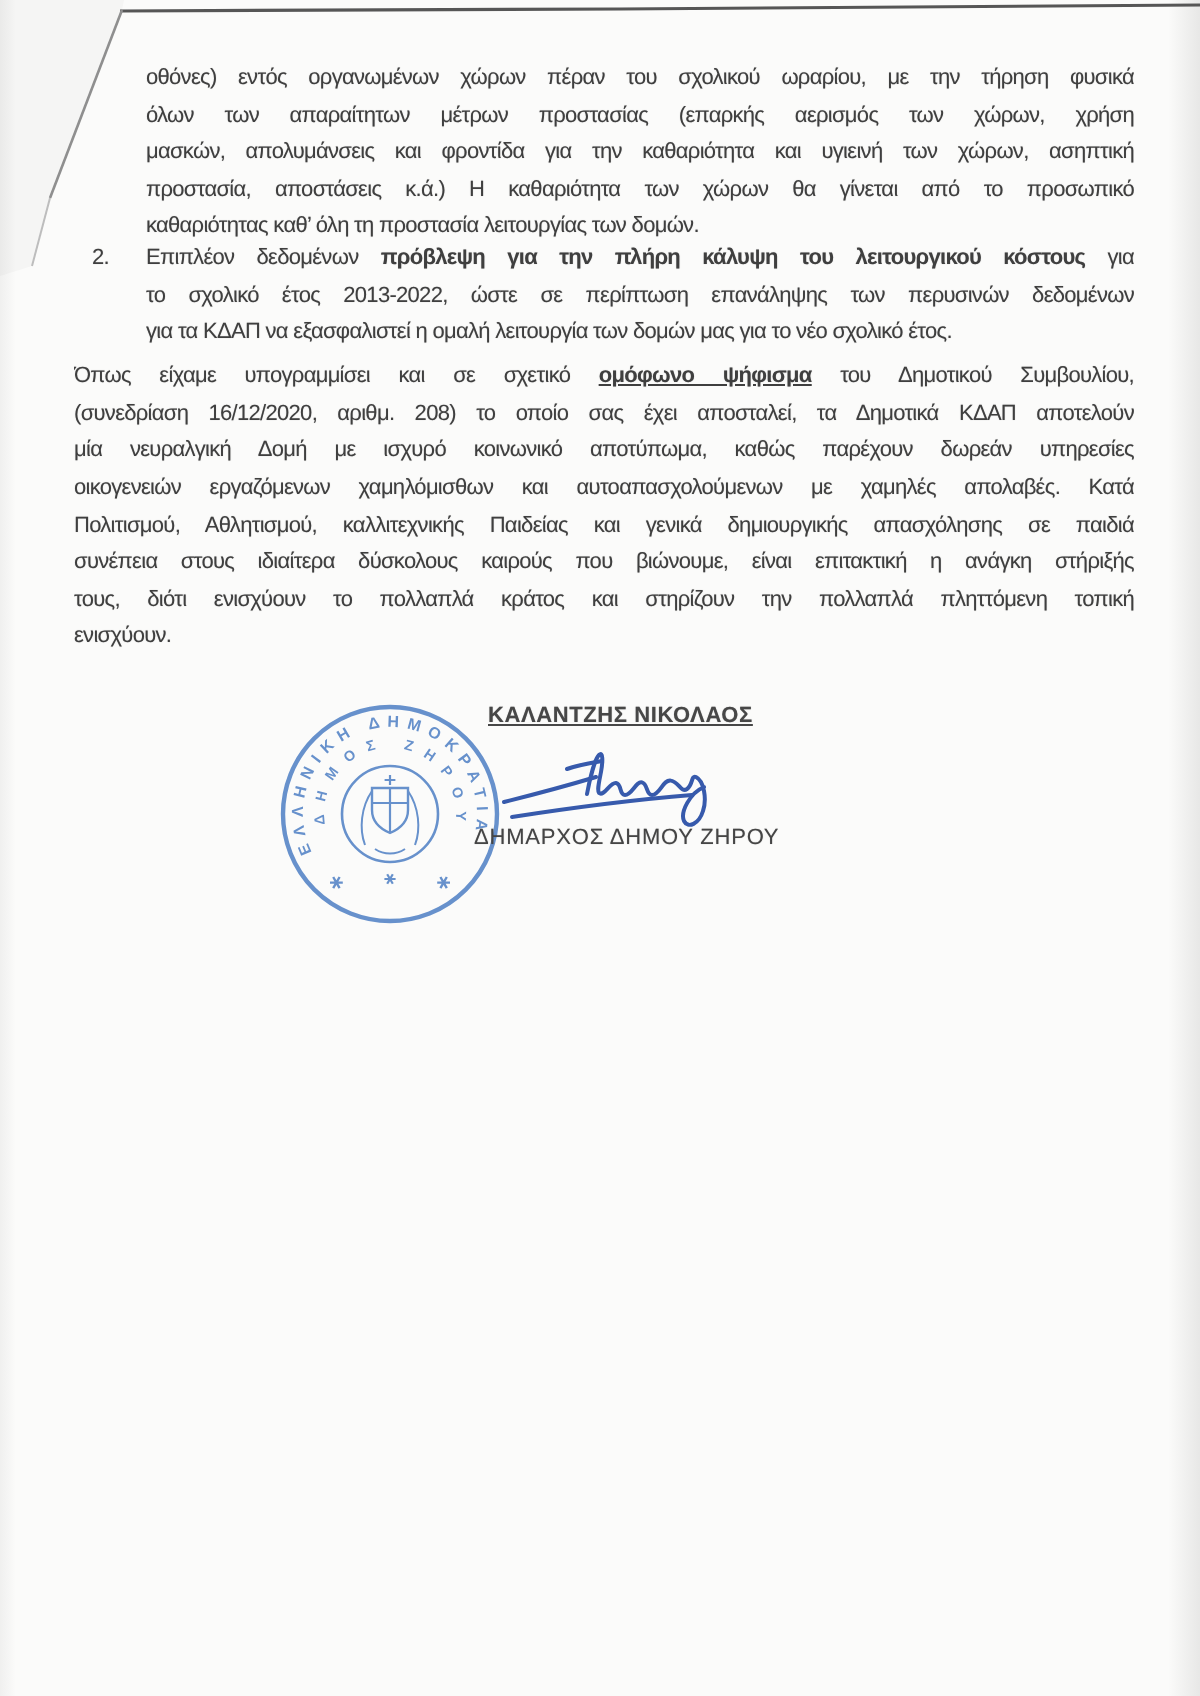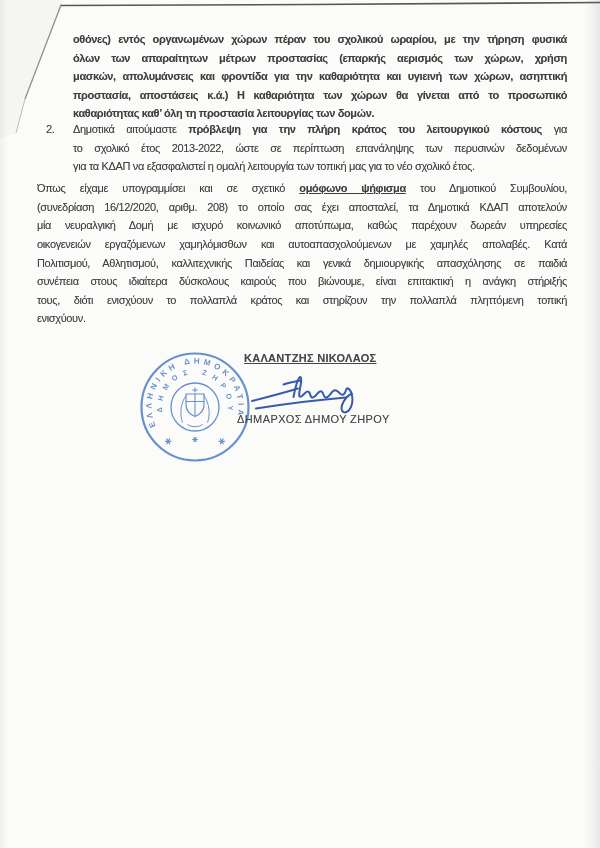--- a/index.html
+++ b/index.html
@@ -21,21 +21,21 @@
     background:linear-gradient(to right, rgba(60,60,60,0.06), rgba(60,60,60,0));
   }
   
   .content{
     position:absolute;left:37px;top:30px;width:530px;
     font-size:11px;line-height:18.6px;letter-spacing:-0.35px;
     color:var(--ink,#3f3f3f);
     text-shadow:0 0 0.5px rgba(63,63,63,0.35);
   }
   .block{position:relative;}
-  .block.list_continuation{padding-left:36px;font-weight:bold;}
+  .block.list_continuation{padding-left:36px;}
   .block.list_item{padding-left:36px;margin-top:-3px;}
   .block.paragraph{margin-top:3.5px;}
   .num{position:absolute;left:9px;top:0;line-height:18.6px;}
   .tline{
     text-align:justify;text-align-last:justify;
     height:18.6px;line-height:18.6px;overflow:hidden;
   }
   .tline.last{text-align-last:left;}
   .b{font-weight:bold;}
   .u{text-decoration:underline;}
@@ -76,23 +76,23 @@
   <div class="content">
       <div class="block list_continuation">
         <div class="tline"><span>οθόνες) εντός οργανωμένων χώρων πέραν του σχολικού ωραρίου, με την τήρηση φυσικά</span></div>
         <div class="tline"><span>όλων των απαραίτητων μέτρων προστασίας (επαρκής αερισμός των χώρων, χρήση</span></div>
         <div class="tline"><span>μασκών, απολυμάνσεις και φροντίδα για την καθαριότητα και υγιεινή των χώρων, ασηπτική</span></div>
         <div class="tline"><span>προστασία, αποστάσεις κ.ά.)  Η καθαριότητα των χώρων θα γίνεται από το προσωπικό</span></div>
         <div class="tline last"><span>καθαριότητας καθ’ όλη τη προστασία λειτουργίας των δομών.</span></div>
       </div>
       <div class="block list_item">
         <span class="num">2.</span>
-        <div class="tline"><span>Δημοτικά αιτούμαστε </span><span class="b">πρόβλεψη για την πλήρη κράτος του λειτουργικού κόστους</span><span> για</span></div>
+        <div class="tline"><span>Επιπλέον δεδομένων </span><span class="b">πρόβλεψη για την πλήρη κάλυψη του λειτουργικού κόστους</span><span> για</span></div>
         <div class="tline"><span>το σχολικό έτος 2013-2022, ώστε σε περίπτωση επανάληψης των περυσινών δεδομένων</span></div>
-        <div class="tline last"><span>για τα ΚΔΑΠ να εξασφαλιστεί η ομαλή λειτουργία των τοπική μας για το νέο σχολικό έτος.</span></div>
+        <div class="tline last"><span>για τα ΚΔΑΠ να εξασφαλιστεί η ομαλή λειτουργία των δομών μας για το νέο σχολικό έτος.</span></div>
       </div>
       <div class="block paragraph">
         <div class="tline"><span>Όπως είχαμε υπογραμμίσει και σε σχετικό </span><span class="b u">ομόφωνο ψήφισμα</span><span> του Δημοτικού Συμβουλίου,</span></div>
         <div class="tline"><span>(συνεδρίαση 16/12/2020, αριθμ. 208) το οποίο σας έχει αποσταλεί, τα Δημοτικά ΚΔΑΠ αποτελούν</span></div>
         <div class="tline"><span>μία νευραλγική Δομή με ισχυρό κοινωνικό αποτύπωμα, καθώς παρέχουν δωρεάν υπηρεσίες</span></div>
         <div class="tline"><span>οικογενειών εργαζόμενων χαμηλόμισθων και αυτοαπασχολούμενων με χαμηλές απολαβές. Κατά</span></div>
         <div class="tline"><span>Πολιτισμού, Αθλητισμού, καλλιτεχνικής Παιδείας και γενικά δημιουργικής απασχόλησης σε παιδιά</span></div>
         <div class="tline"><span>συνέπεια στους ιδιαίτερα δύσκολους καιρούς που βιώνουμε, είναι επιτακτική η ανάγκη στήριξής</span></div>
         <div class="tline"><span>τους, διότι ενισχύουν το πολλαπλά κράτος και στηρίζουν την πολλαπλά πληττόμενη τοπική</span></div>
         <div class="tline last"><span>ενισχύουν.</span></div>

